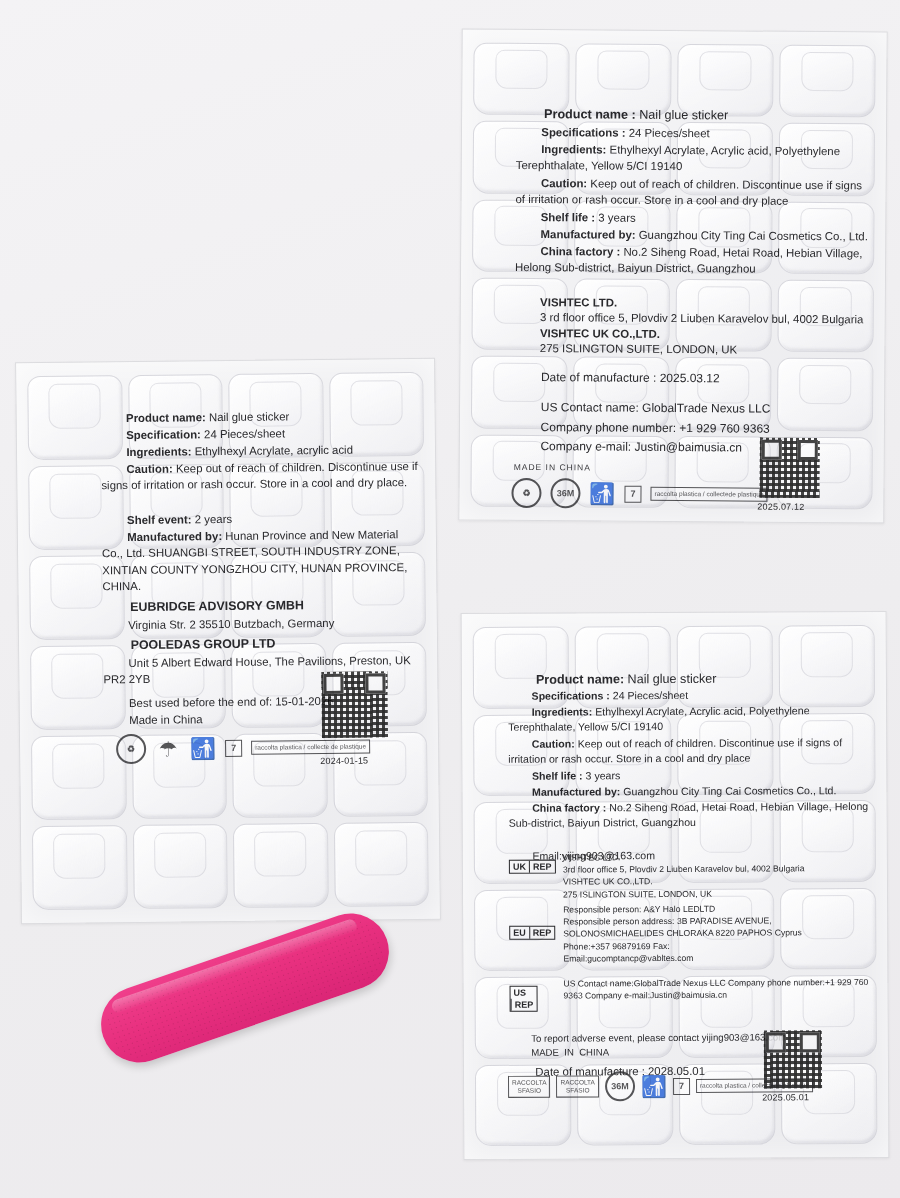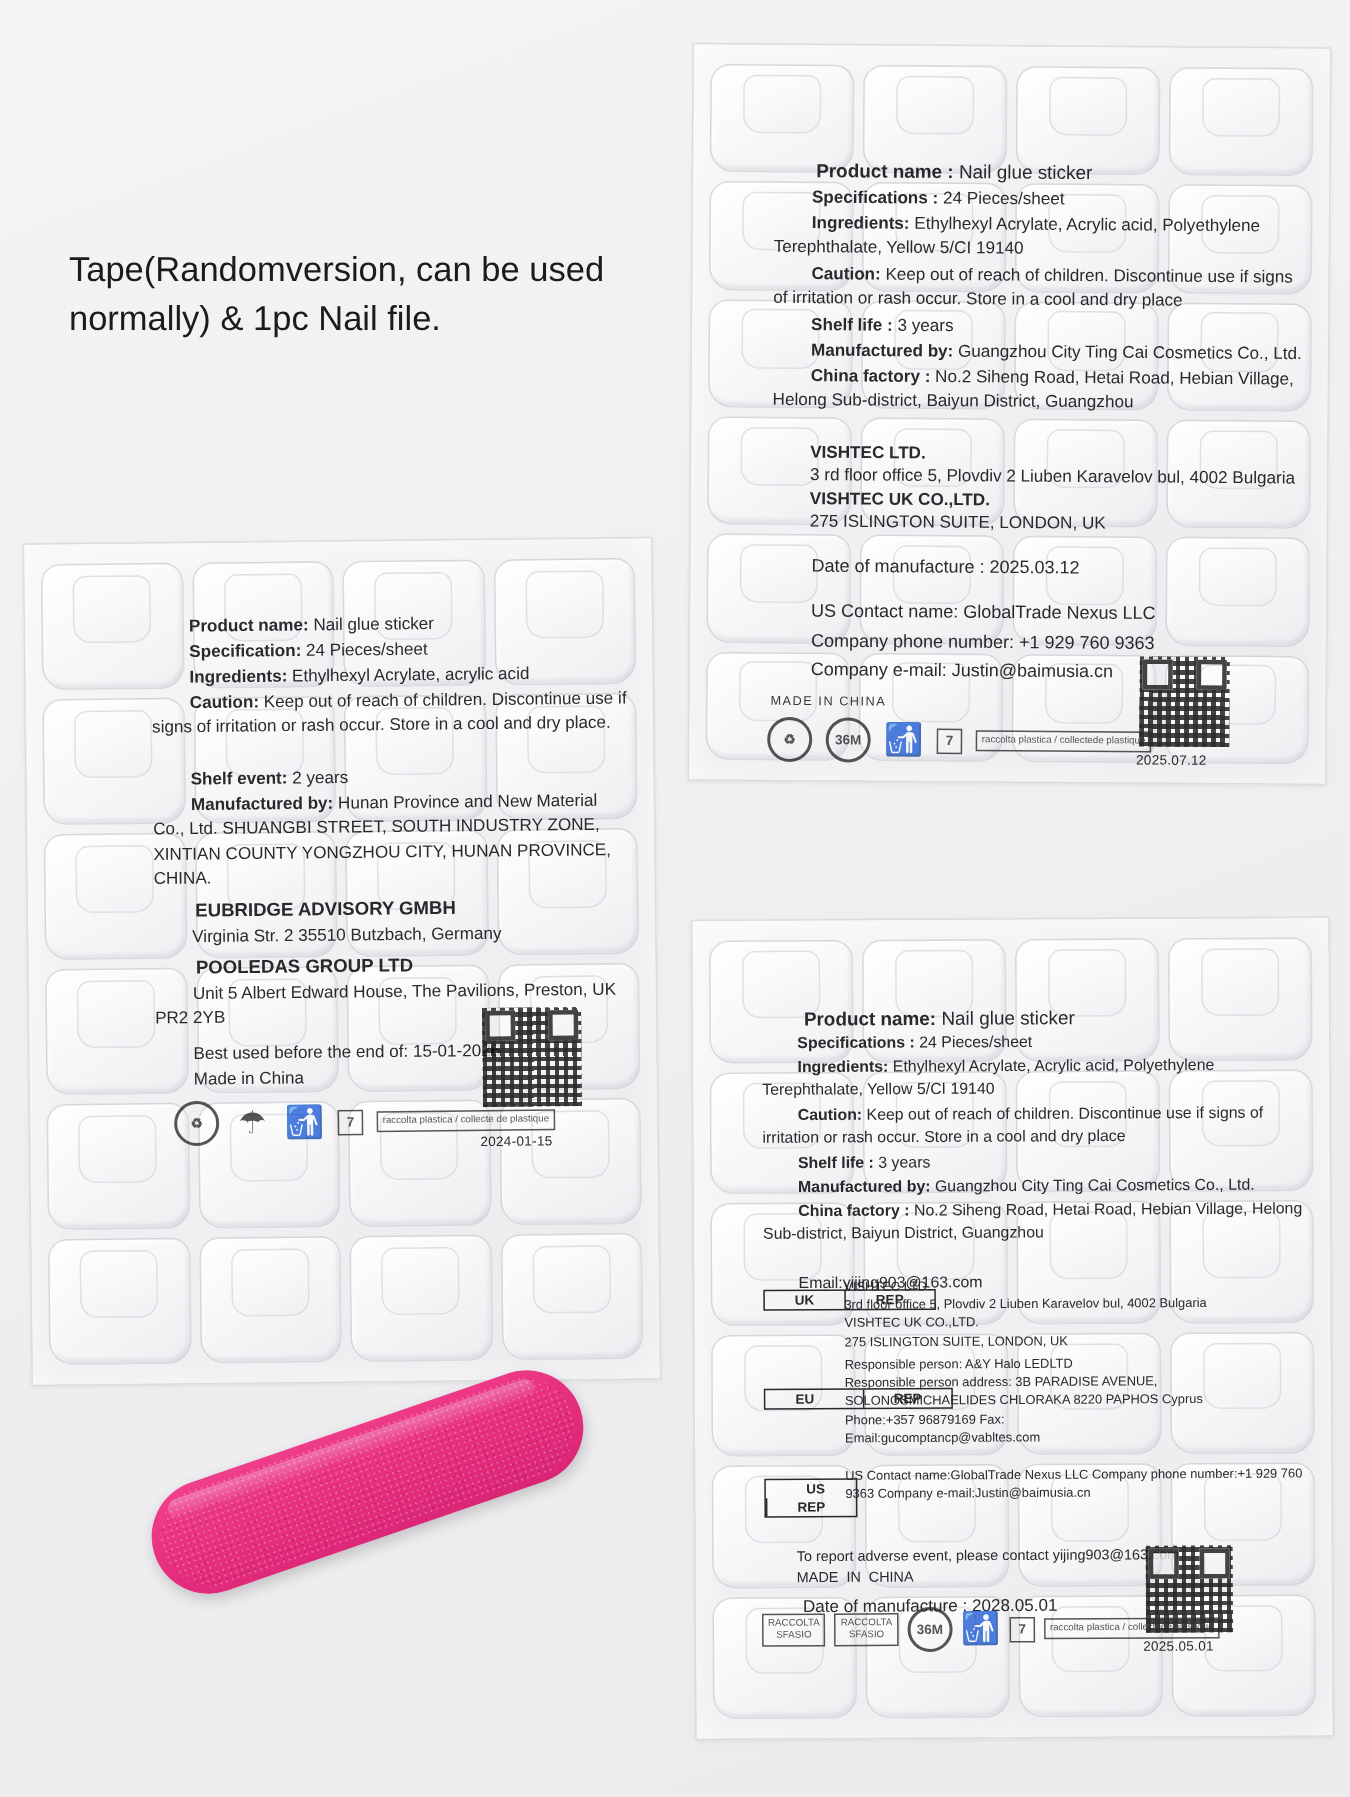--- a/index.html
+++ b/index.html
@@ -206,21 +206,21 @@
   
   .rep {
     position: absolute;
     display: flex;
     border: 1px solid #2a2a2d;
     font-size: 9px;
     font-weight: bold;
     color: #2a2a2d;
     background: rgba(255,255,255,0.35);
   }
-  .rep span { padding: 1px 20px; text-align: right; }
+  .rep span { padding: 1px 3px; }
   .rep span + span { border-left: 1px solid #2a2a2d; }
 
   
   #nail-file {
     position: absolute;
     left: 95px;
     top: 950px;
     width: 300px;
     height: 76px;
     transform: rotate(-19deg);
@@ -248,21 +248,20 @@
     left: 18px; right: 24px; top: 7px; height: 14px;
     border-radius: 20px;
     background: linear-gradient(180deg, rgba(255,255,255,0.30), rgba(255,255,255,0));
   }
 </style>
 </head>
 <body>
 
 <div id="stage">
 
-  <div class="promo-sub">Tape(Randomversion, can be used normally) &amp; 1pc Nail file.</div>
 
   <div class="sheet" id="sheet-a">
     <div class="blisters">
       <div class="blister"></div>
         <div class="blister"></div>
         <div class="blister"></div>
         <div class="blister"></div>
       <div class="blister"></div>
         <div class="blister"></div>
         <div class="blister"></div>
@@ -479,21 +478,21 @@
 
       <div class="rep" style="left:46px;top:246px;">
         <span>UK</span>
         <span>REP</span>
       </div>
       <div class="tl" style="left:100px;top:238px;font-size:8.6px;">VISHTEC LTD.
 3rd floor office 5, Plovdiv 2 Liuben Karavelov bul, 4002 Bulgaria
 VISHTEC UK CO.,LTD.
 275 ISLINGTON SUITE, LONDON, UK</div>
 
-      <div class="rep" style="left:46px;top:312px;gap:12px;">
+      <div class="rep" style="left:46px;top:312px;">
         <span>EU</span>
         <span>REP</span>
       </div>
       <div class="tl" style="left:100px;top:290px;font-size:8.6px;">Responsible person: A&amp;Y Halo LEDLTD
 Responsible person address: 3B PARADISE AVENUE,
 SOLONOSMICHAELIDES CHLORAKA 8220 PAPHOS Cyprus
 Phone:+357 96879169 Fax:
 Email:gucomptancp@vabltes.com</div>
 
       <div class="rep" style="left:46px;top:372px;flex-direction:column;">

